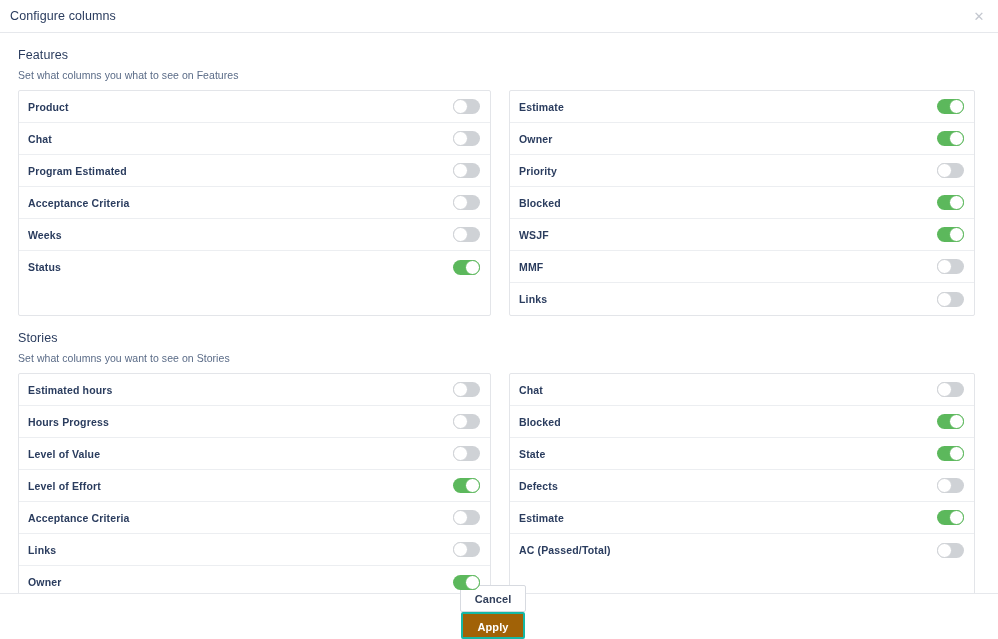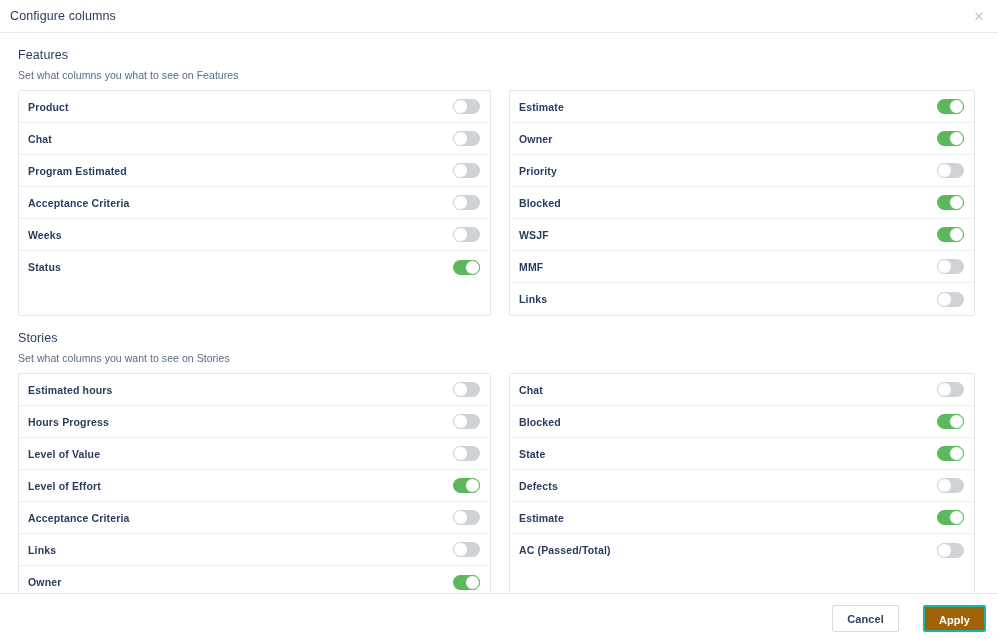--- a/index.html
+++ b/index.html
@@ -152,22 +152,23 @@
 
   
   .dialog-footer {
     height: 46px;
     min-height: 46px;
     border-top: 1px solid #e6e8ec;
     display: flex;
     align-items: center;
     justify-content: flex-end;
     padding: 4px 12px 0 0;
-    gap: 24px;
-    box-sizing: border-box;
+    gap: 0;
+    box-sizing: border-box;
+    flex-direction: column;
   }
   .btn {
     font-family: "Liberation Sans", sans-serif;
     font-size: 11px;
     font-weight: bold;
     border-radius: 2px;
     cursor: pointer;
     padding: 0 14px;
     height: 27px;
     line-height: 27px;

